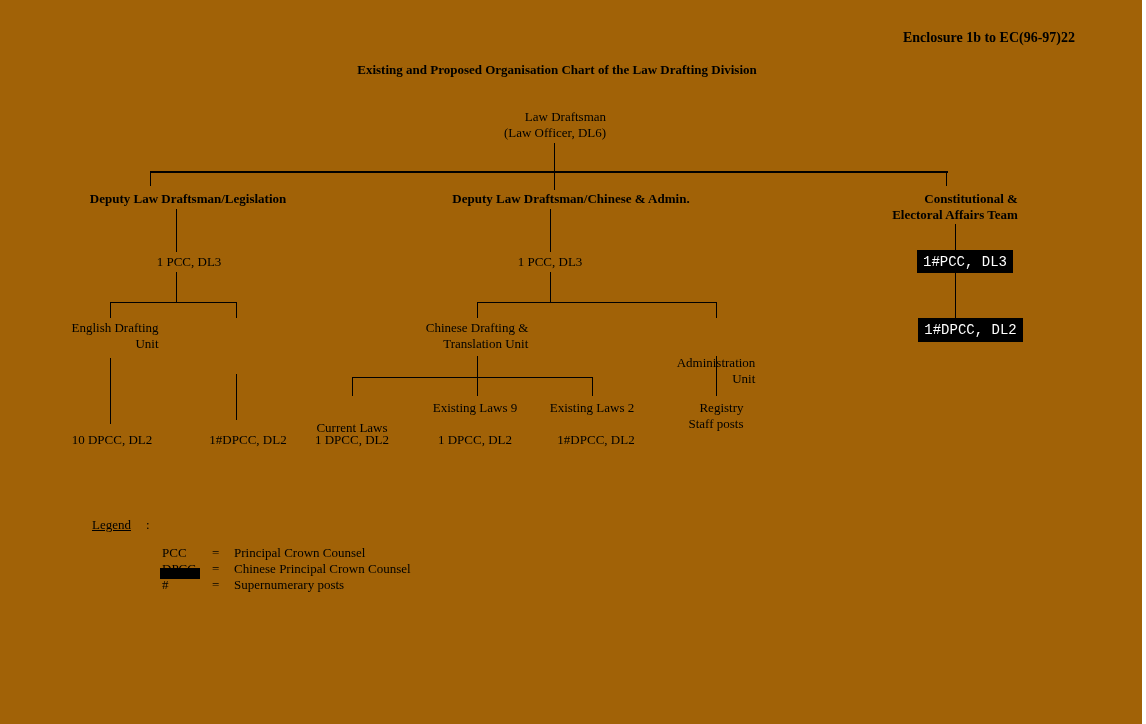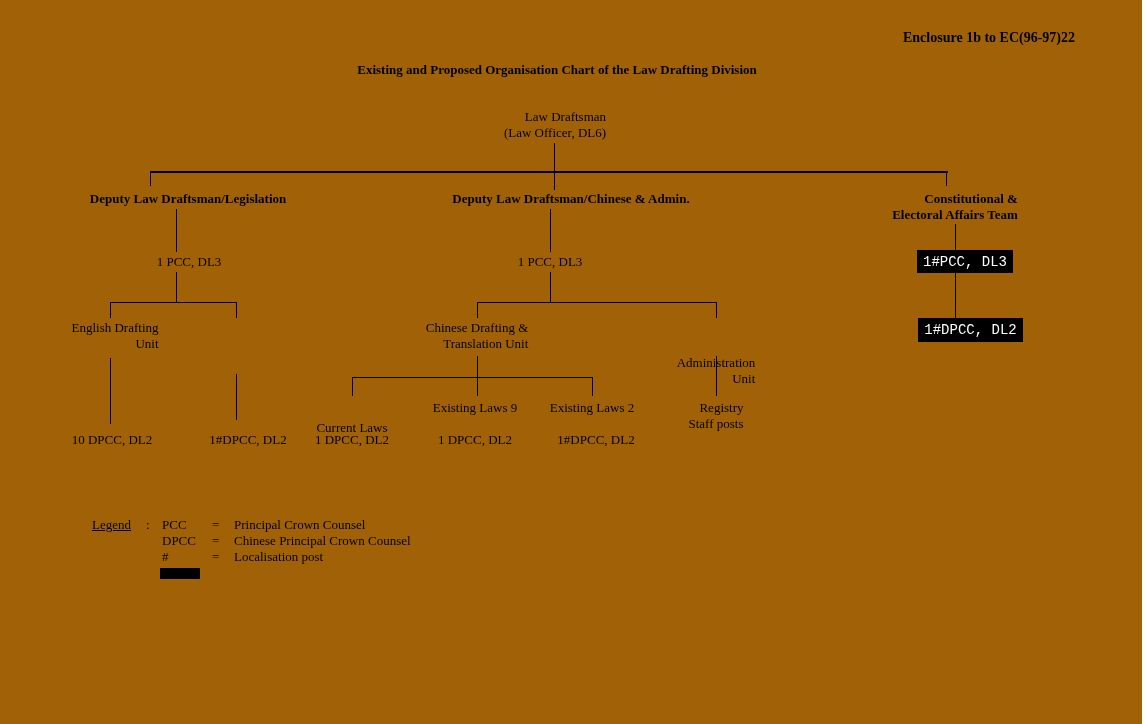--- a/index.html
+++ b/index.html
@@ -15,21 +15,21 @@
   .ctr { transform:translateX(-50%); text-align:center; }
   .node { font-size:13px; line-height:16px;text-align:right; }
   .line { position:absolute; background:#000000; }
   .delbox {
     position:absolute; background:#000000; color:#ffffff;
     font-family:"Liberation Mono", monospace; font-size:14px;
     display:flex; align-items:center; justify-content:center;
     white-space:nowrap;
   }
   .legend-row { position:absolute; left:162px; font-size:13px; white-space:nowrap; }
-  .legend-abbr { display:inline-block; width:50px; }
+  .legend-abbr { display:inline-block; width:50px;margin-top:28px; }
   .legend-eq   { display:inline-block; width:22px; }
   .legend-label { position:absolute; left:92px; font-size:13px; text-decoration:underline; }
   .legend-colon { position:absolute; left:146px; font-size:13px; }
   .swatch { position:absolute; left:160px; top:568px; width:40px; height:11px; background:#000000; }
 </style>
 </head>
 <body>
 
 <div id="page">
 
@@ -98,17 +98,17 @@
   <div class="legend-label" style="top:517px;">Legend</div>
   <div class="legend-colon" style="top:517px;">:</div>
 
   <div class="legend-row" style="top:517px;">
     <span class="legend-abbr">PCC</span><span class="legend-eq">=</span><span>Principal Crown Counsel</span>
   </div>
   <div class="legend-row" style="top:533px;">
     <span class="legend-abbr">DPCC</span><span class="legend-eq">=</span><span>Chinese Principal Crown Counsel</span>
   </div>
   <div class="legend-row" style="top:549px;">
-    <span class="legend-abbr">#</span><span class="legend-eq">=</span><span>Localisation post</span>
+    <span class="legend-abbr">#</span><span class="legend-eq">=</span><span>Supernumerary posts</span>
   </div>
   <div class="swatch"></div>
 
 </div>
 
 </body></html>

